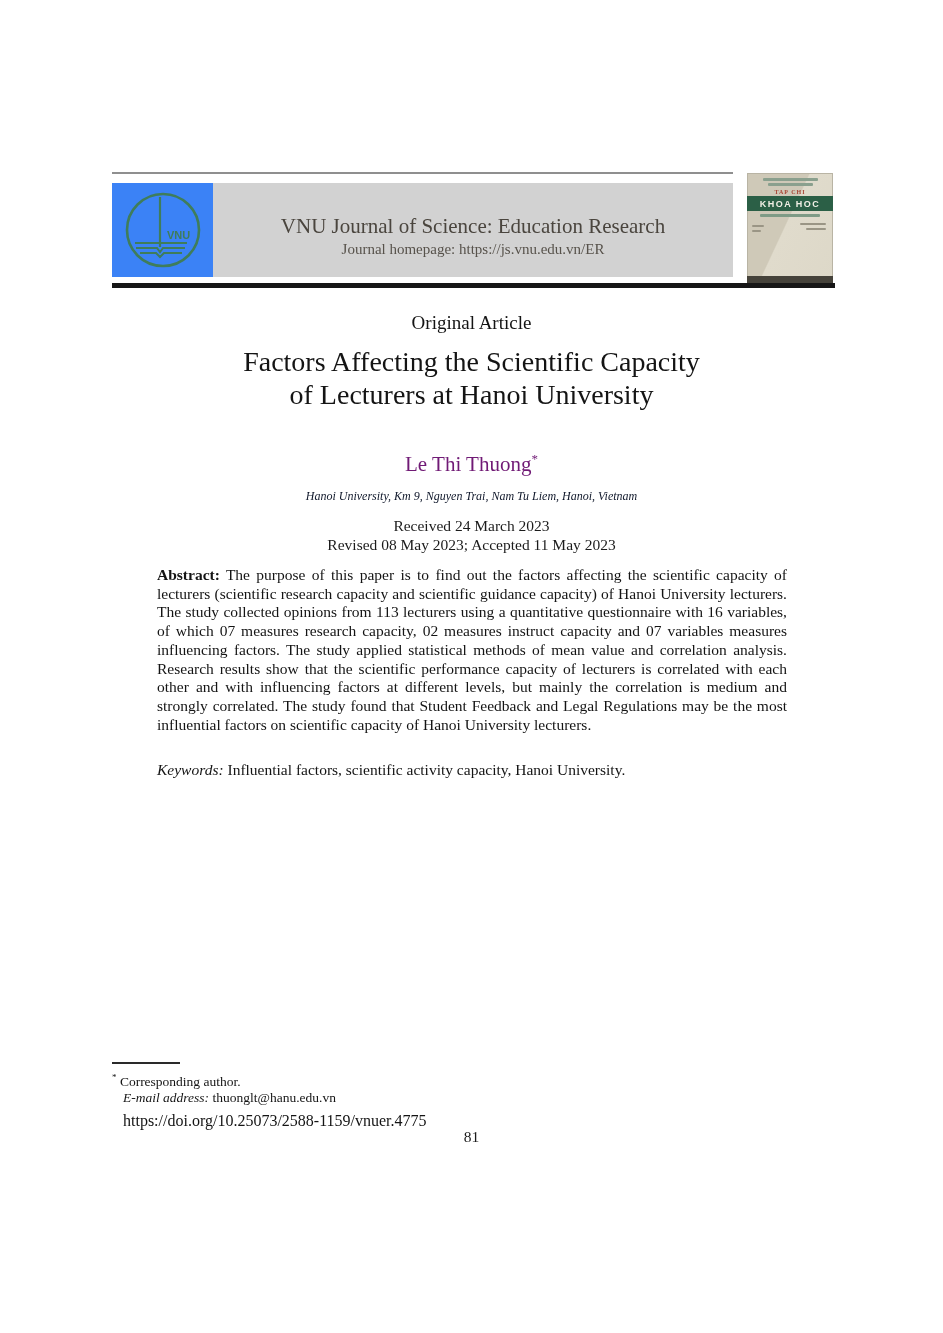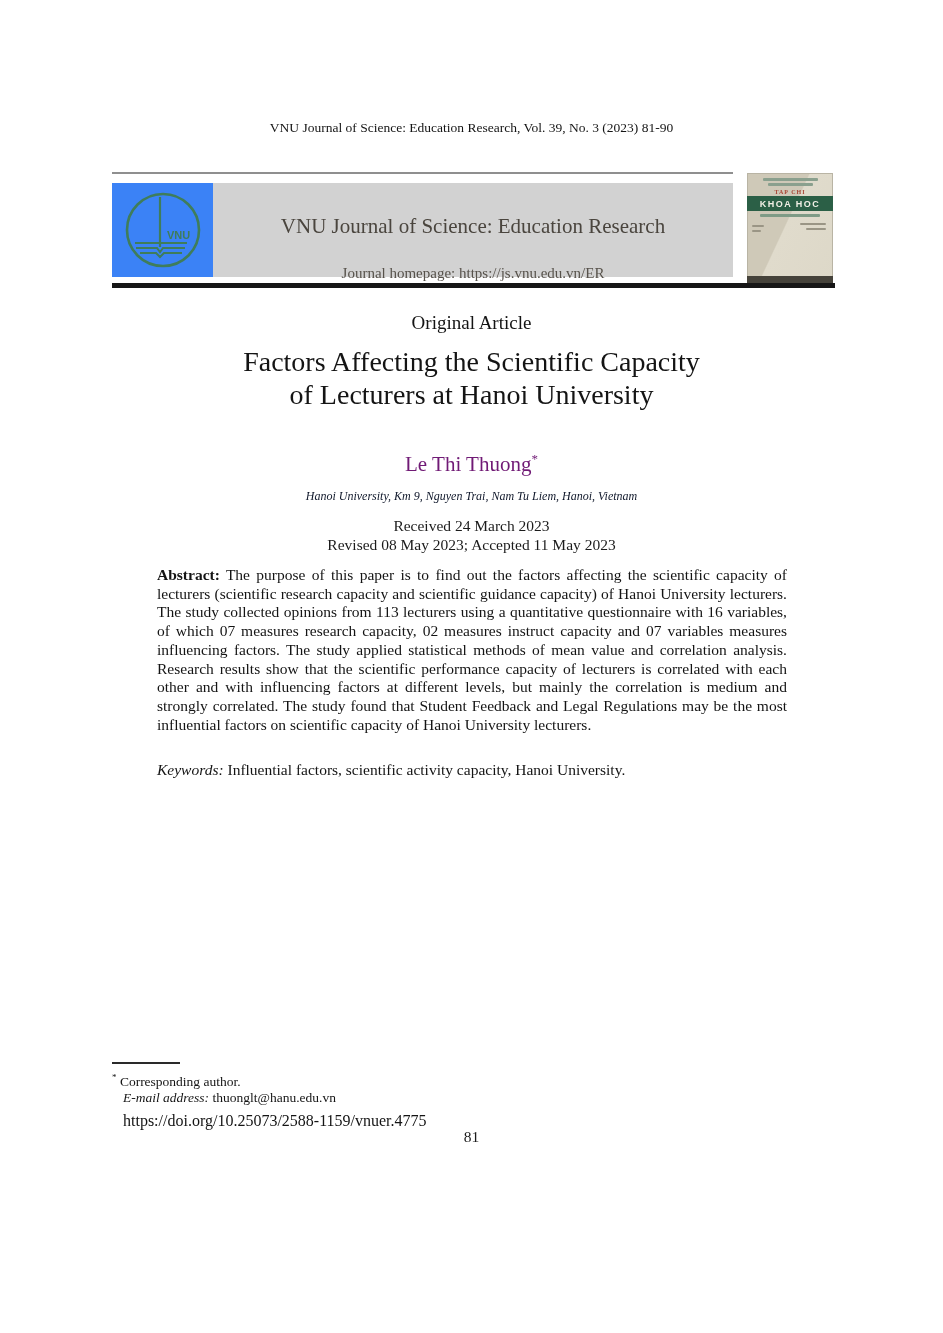--- a/index.html
+++ b/index.html
@@ -24,21 +24,21 @@
   .thin-rule { position: absolute; left: 112px; top: 172px; width: 621px; height: 2px; background: #8f8f8f; }
   .thick-rule { position: absolute; left: 112px; top: 283px; width: 723px; height: 5px; background: #161616; }
 
   .logo-box { position: absolute; left: 112px; top: 183px; width: 101px; height: 94px; background: #3b82f6; display: flex; align-items: center; justify-content: center; }
   .logo-box svg { width: 80px; height: 80px; }
 
   .gray-box {
     position: absolute; left: 213px; top: 183px; width: 520px; height: 94px;
     background: #d2d2d2;
     display: flex; flex-direction: column; align-items: center;
-    padding-top: 32px; gap: 28px;
+    padding-top: 32px; gap: 4px;
   }
   .journal-title { font-size: 21px; color: #4a453e; line-height: 22px; }
   .journal-homepage { font-size: 15px; color: #57524b; line-height: 17px; }
 
   
   .cover {
     position: absolute; left: 747px; top: 173px; width: 86px; height: 112px;
     background: linear-gradient(115deg, #cfc9b8 0%, #cfc9b8 45%, #e0dbcc 46%, #ddd8c8 100%);
     box-shadow: 0 0 0 1px #b9b4a4 inset;
   }
@@ -78,21 +78,20 @@
   .footnote .indent { padding-left: 11px; }
   .email-label { font-style: italic; }
   .doi-line { position: absolute; left: 123px; top: 1112px; font-size: 16px; color: #141414; }
   .page-number { top: 1128px; font-size: 15.5px; }
 </style>
 </head>
 <body>
 
 <div class="page">
 
-  <div class="centered running-head">VNU Journal of Science: Education Research, Vol. 39, No. 3 (2023) 81-90</div>
 
   <div class="thin-rule"></div>
 
   <div class="logo-box">
     <svg viewBox="0 0 80 80">
       <circle cx="40" cy="40" r="36" fill="none" stroke="#3f7d5a" stroke-width="2.6"></circle>
       <line x1="37" y1="7" x2="37" y2="57" stroke="#3f7d5a" stroke-width="2.2"></line>
       <path d="M12 53 H64" stroke="#3f7d5a" stroke-width="2" fill="none"></path>
       <path d="M13 58 L34 58 L37 62 L40 58 L62 58" stroke="#3f7d5a" stroke-width="2" fill="none"></path>
       <path d="M17 63 L33 63 L37 67 L41 63 L59 63" stroke="#3f7d5a" stroke-width="2" fill="none"></path>

